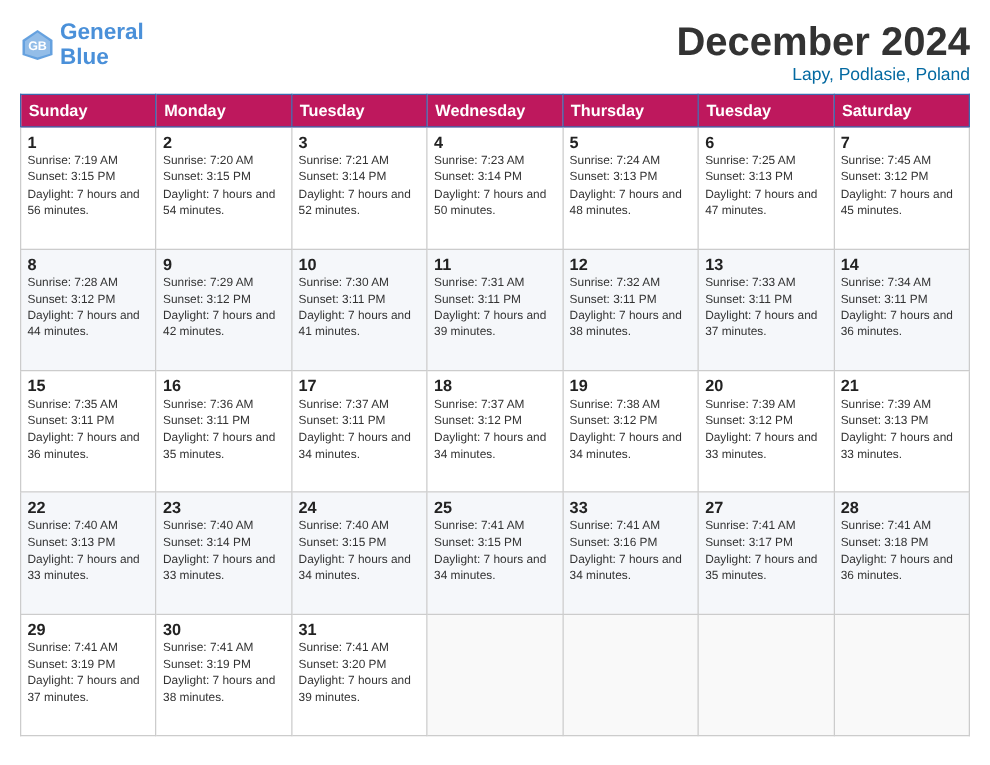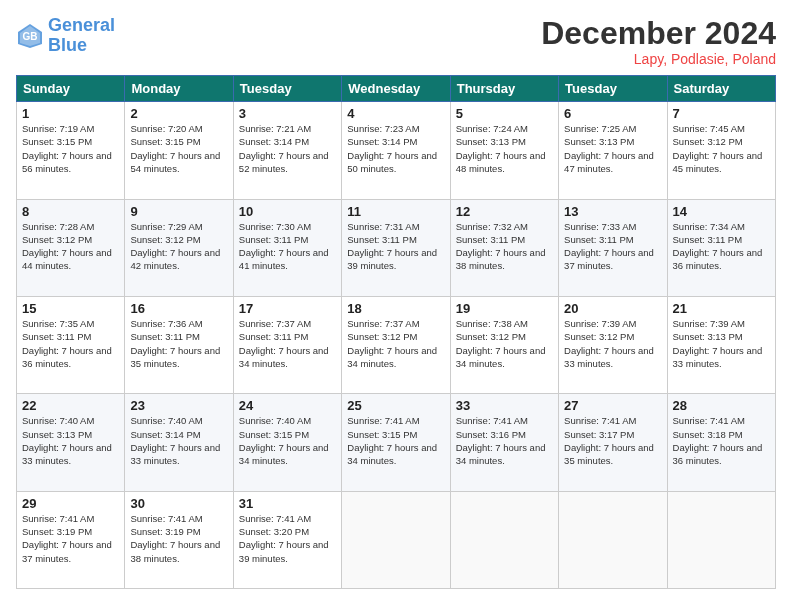--- a/index.html
+++ b/index.html
@@ -45,29 +45,29 @@
       text-align: right;
     }
     .calendar-title {
       font-size: 32px;
       font-weight: bold;
       color: #333;
       line-height: 1.1;
     }
     .calendar-subtitle {
       font-size: 14px;
-      color: #ef4444;
+      color: #0369a1;
     }
     .calendar-table {
       width: 100%;
       border-collapse: collapse;
       flex: 1;
     }
     .calendar-table th {
-      background-color: #0f766e;
+      background-color: #be185d;
       color: #fff;
       text-align: left;
       padding: 5px 6px;
       font-size: 13px;
       font-weight: bold;
       border: 1px solid #3a6aaf;
     }
     .calendar-table td {
       border: 1px solid #ccc;
       vertical-align: top;

